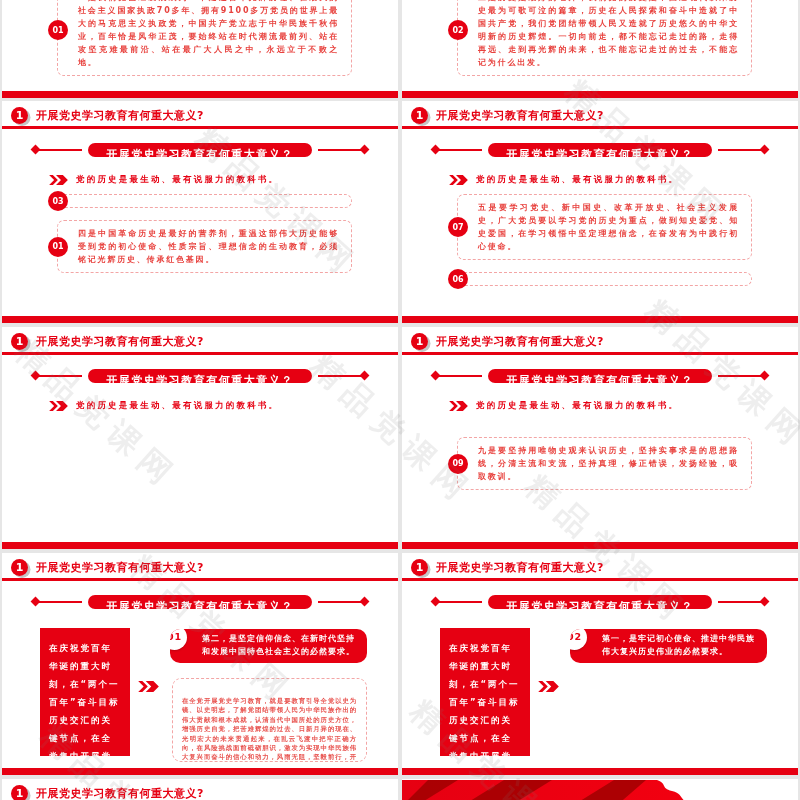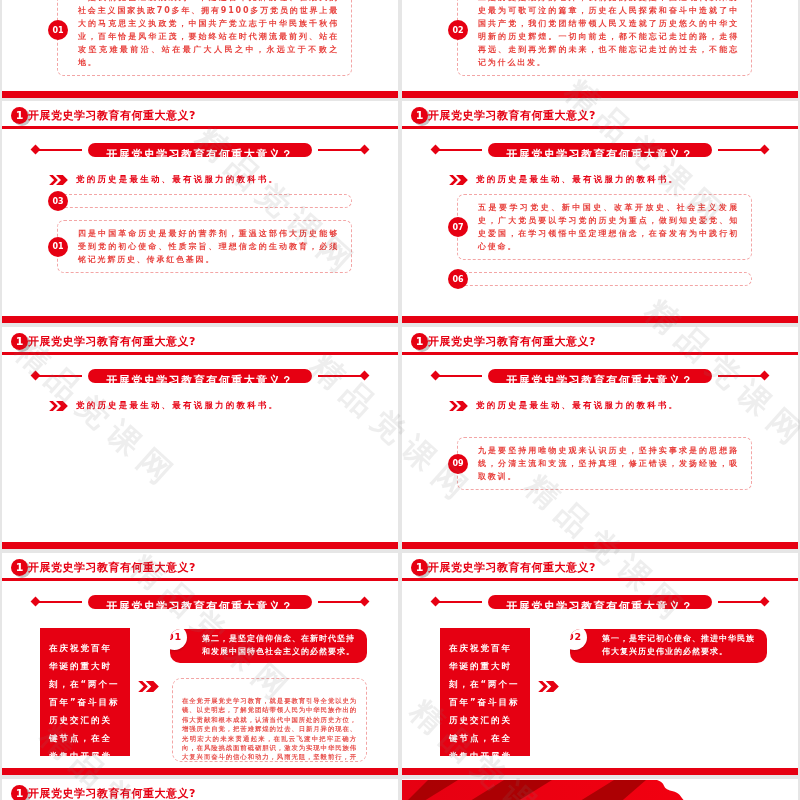--- a/index.html
+++ b/index.html
@@ -10,21 +10,21 @@
   .slide{position:absolute;width:396px;background:#ffffff;overflow:hidden;height:222px;}
   .slide.cut{height:98px;}
 
   .s-footer{position:absolute;left:0;right:0;bottom:0;height:7px;background:#e60012;}
 
   
   .s-header{position:absolute;top:5px;left:9px;right:8px;height:18px;display:flex;align-items:center;}
   .badge-num{width:17px;height:17px;border-radius:50%;background:#e60012;color:#fff;
     font-size:11px;font-weight:bold;display:flex;align-items:center;justify-content:center;
     box-shadow:2.5px 2px 0 #c6c6c6;flex:none;}
-  .s-title{margin-left:0;color:#e60012;font-weight:bold;font-size:11px;letter-spacing:0.5px;white-space:nowrap;}
+  .s-title{margin-left:8px;color:#e60012;font-weight:bold;font-size:11px;letter-spacing:0.5px;white-space:nowrap;}
   .s-underline{position:absolute;top:25px;left:0;right:0;height:2.5px;background:#e60012;}
 
   
   .banner-row{position:absolute;top:37px;left:0;right:0;height:23px;display:flex;align-items:center;justify-content:center;}
   .b-line{width:46px;height:2px;background:#e60012;position:relative;flex:none;margin:0 6px;}
   .dmd{position:absolute;top:-2.5px;width:7px;height:7px;background:#e60012;transform:rotate(45deg);}
   .b-line.left .dmd{left:-4px;}
   .b-line.right .dmd{right:-4px;}
   .pill{background:#e60012;color:#fff;border-radius:12px;height:14px;line-height:23px;
     padding:0 18px;font-weight:bold;font-size:11px;letter-spacing:1.5px;white-space:nowrap;}

